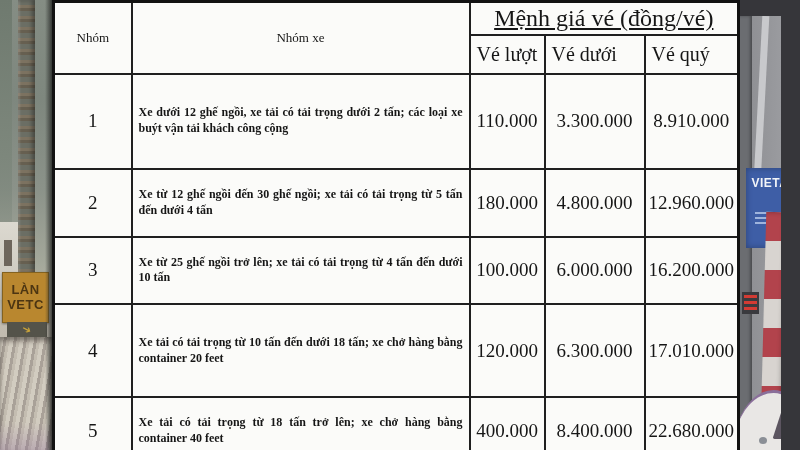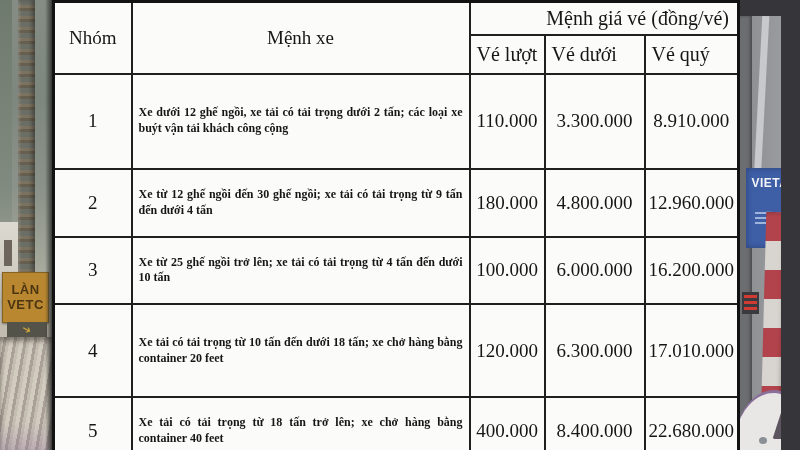--- a/index.html
+++ b/index.html
@@ -64,22 +64,22 @@
     border-collapse:collapse;table-layout:fixed;background:#fbfbf9;
     border:3px solid #121212;color:#161616;}
   .fare-table td{border:2px solid #1f1f1f;overflow:hidden;}
   .fare-table .hrow1{height:33px;}
   .fare-table .hrow2{height:32px;}
   .fare-table .r1{height:95px;}
   .fare-table .r2{height:68px;}
   .fare-table .r3{height:58px;}
   .fare-table .r4{height:93px;}
   .fare-table .r5{height:62px;}
-  .th-center{text-align:center;vertical-align:middle;font-size:19px;}
-  .fare-head{text-align:right;vertical-align:middle;font-size:20px;padding:1px 8px;}
+  .th-center{text-align:center;vertical-align:middle;font-size:13px;}
+  .fare-head{text-align:center;vertical-align:middle;font-size:24px;padding:1px 8px;text-decoration:underline;}
   .sub-head{text-align:left;vertical-align:middle;font-size:20px;padding:7px 6px;}
   .grp{text-align:center;vertical-align:middle;font-size:19px;}
   .vt{font-size:12px;line-height:1.33;text-align:justify;vertical-align:middle;padding:17px 6px;font-weight:bold;}
   .price{text-align:center;vertical-align:middle;font-size:19px;padding:18px 2px;}
 </style>
 </head>
 <body>
 
 <div class="stage">
 
@@ -117,39 +117,39 @@
     <colgroup>
       <col style="width:78px">
         <col style="width:338px">
         <col style="width:75px">
         <col style="width:100px">
         <col style="width:94px">
     </colgroup>
     <tbody>
       <tr class="hrow1">
         <td class="th-center" rowspan="2">Nhóm</td>
-        <td class="th-center" rowspan="2">Mệnh xe</td>
+        <td class="th-center" rowspan="2">Nhóm xe</td>
         <td class="fare-head" colspan="3">Mệnh giá vé (đồng/vé)</td>
       </tr>
       <tr class="hrow2">
         <td class="sub-head">Vé lượt</td>
         <td class="sub-head">Vé dưới</td>
         <td class="sub-head">Vé quý</td>
       </tr>
 
       <tr class="r1">
         <td class="grp">1</td>
         <td class="vt">Xe dưới 12 ghế ngồi, xe tải có tải trọng dưới 2 tấn; các loại xe buýt vận tải khách công cộng</td>
         <td class="price">110.000</td>
         <td class="price">3.300.000</td>
         <td class="price">8.910.000</td>
       </tr>
       <tr class="r2">
         <td class="grp">2</td>
-        <td class="vt">Xe từ 12 ghế ngồi đến 30 ghế ngồi; xe tải có tải trọng từ 9 tấn đến dưới 4 tấn</td>
+        <td class="vt">Xe từ 12 ghế ngồi đến 30 ghế ngồi; xe tải có tải trọng từ 5 tấn đến dưới 4 tấn</td>
         <td class="price">180.000</td>
         <td class="price">4.800.000</td>
         <td class="price">12.960.000</td>
       </tr>
       <tr class="r3">
         <td class="grp">3</td>
         <td class="vt">Xe từ 25 ghế ngồi trở lên; xe tải có tải trọng từ 4 tấn đến dưới 10 tấn</td>
         <td class="price">100.000</td>
         <td class="price">6.000.000</td>
         <td class="price">16.200.000</td>

